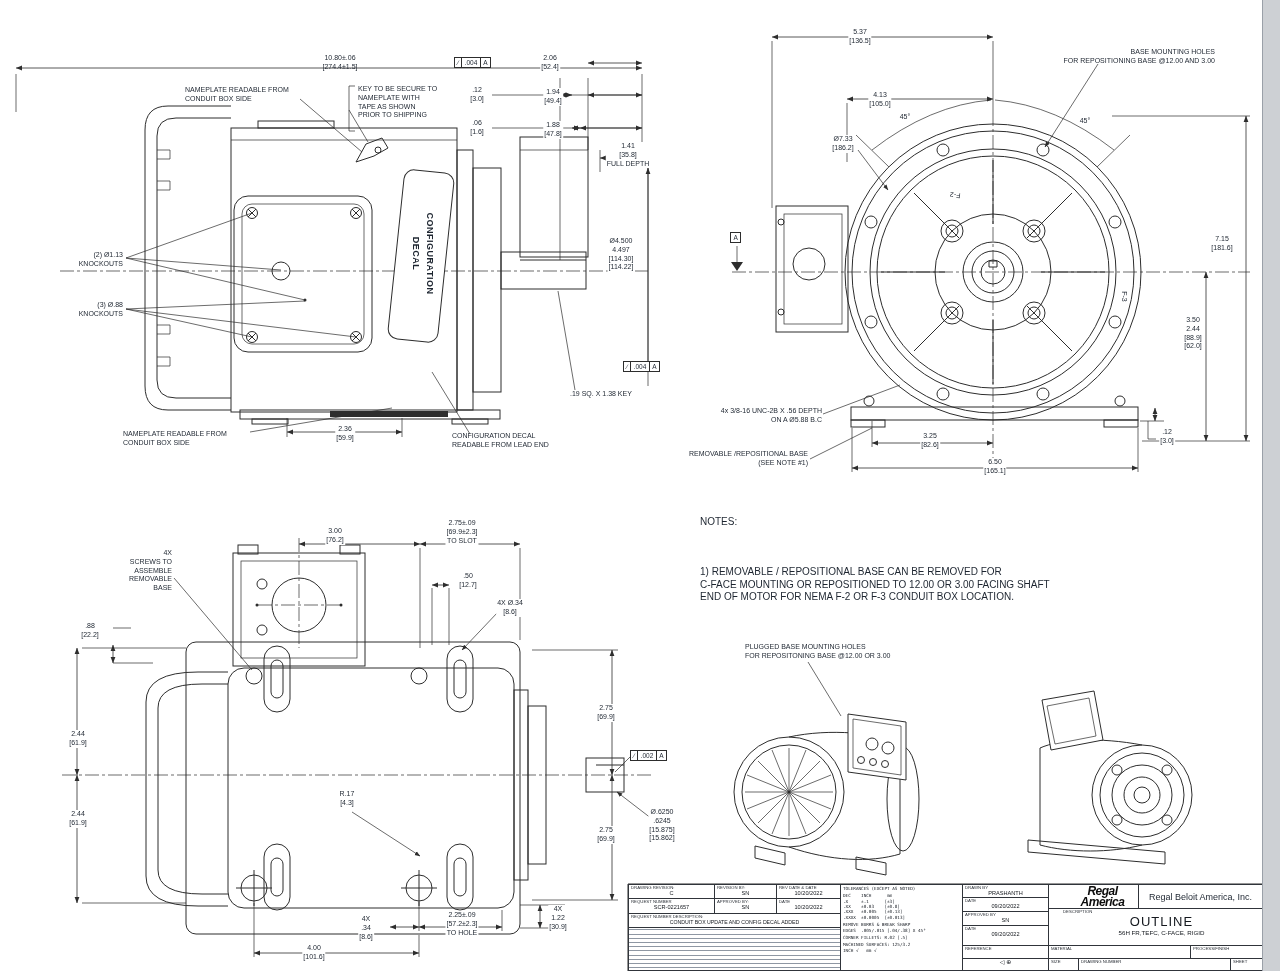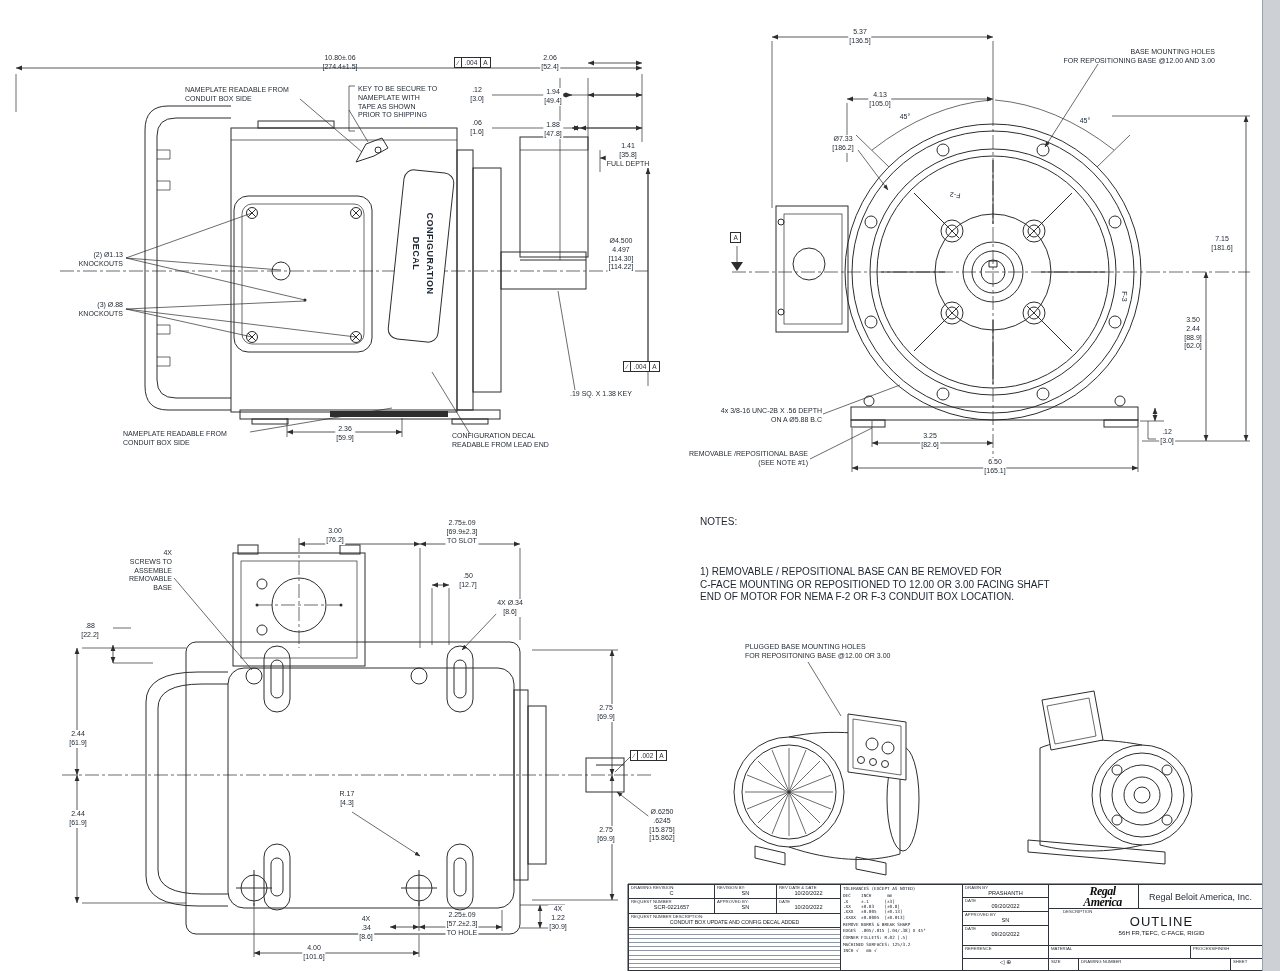--- a/index.html
+++ b/index.html
@@ -547,21 +547,21 @@
   <div class="cl-label">DATE</div>
   <div class="cl-value">09/20/2022</div>
 </div>
 <div class="cell" style="left:962px;top:945px;width:87px;height:14px;">
   <div class="cl-label">REFERENCE</div>
 </div>
 <div class="cell" style="left:962px;top:958px;width:87px;height:13px;">
   <div class="cl-value" style="font-size:6px;">◁ ⊕</div>
 </div>
 
-<div class="cell" style="left:1048px;top:884px;width:109px;height:25px;font-family:Liberation Serif, serif;">
+<div class="cell" style="left:1048px;top:884px;width:109px;height:25px;">
   <div class="logo">
     <div>Regal</div>
     <div>America</div>
   </div>
 </div>
 <div class="cell" style="left:1138px;top:884px;width:125px;height:25px;">
   <div class="company">Regal Beloit America, Inc.</div>
 </div>
 <div class="cell" style="left:1048px;top:908px;width:215px;height:38px;padding-left:12px;">
   <div class="cl-label">DESCRIPTION</div>

